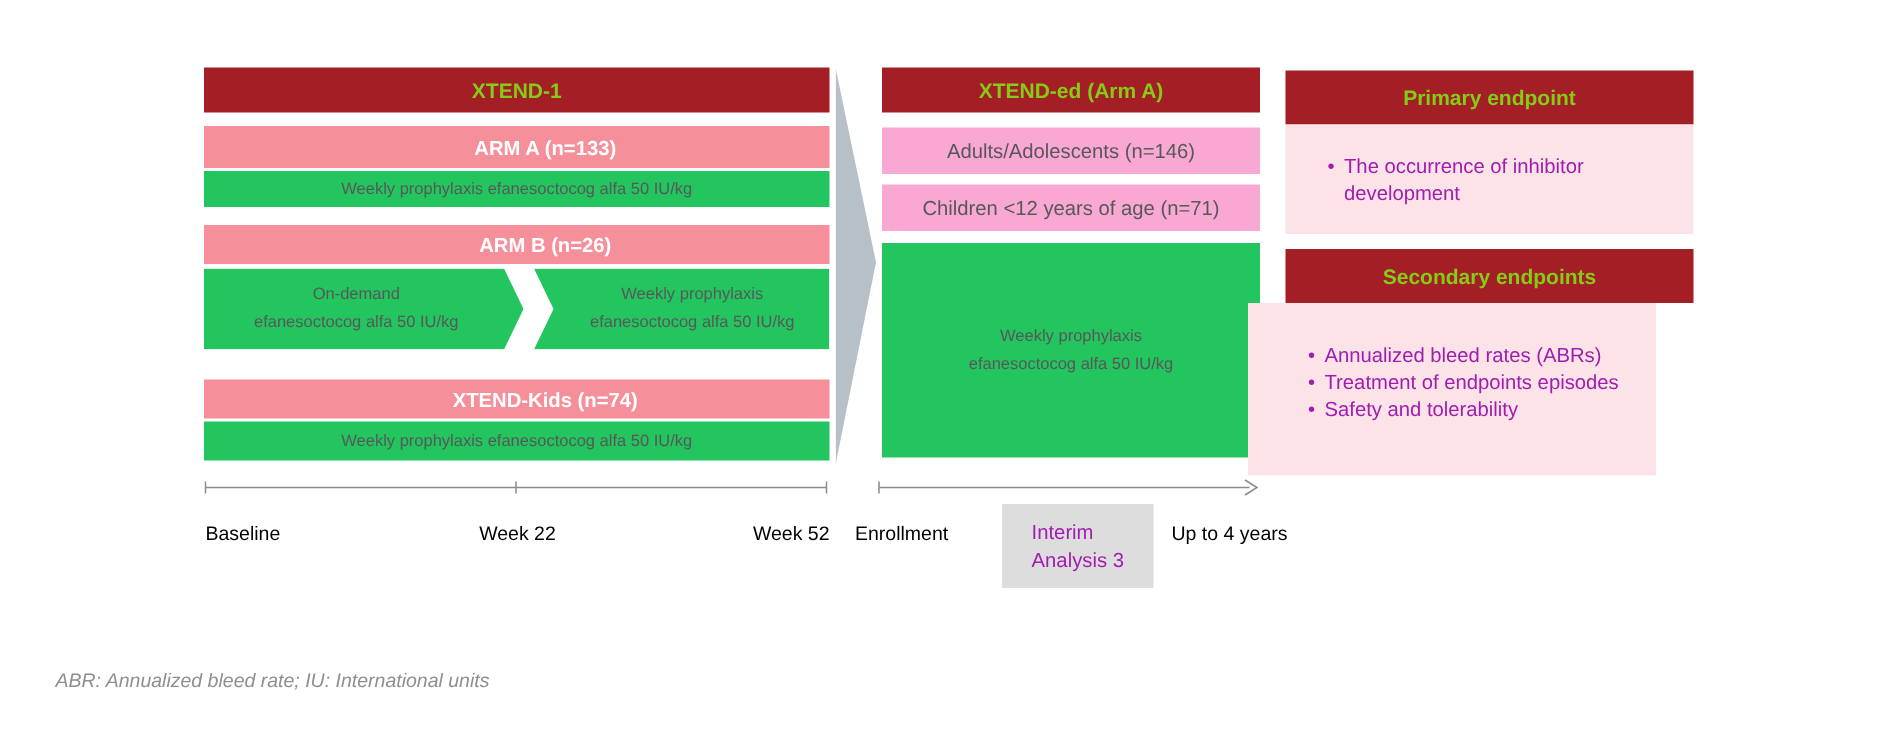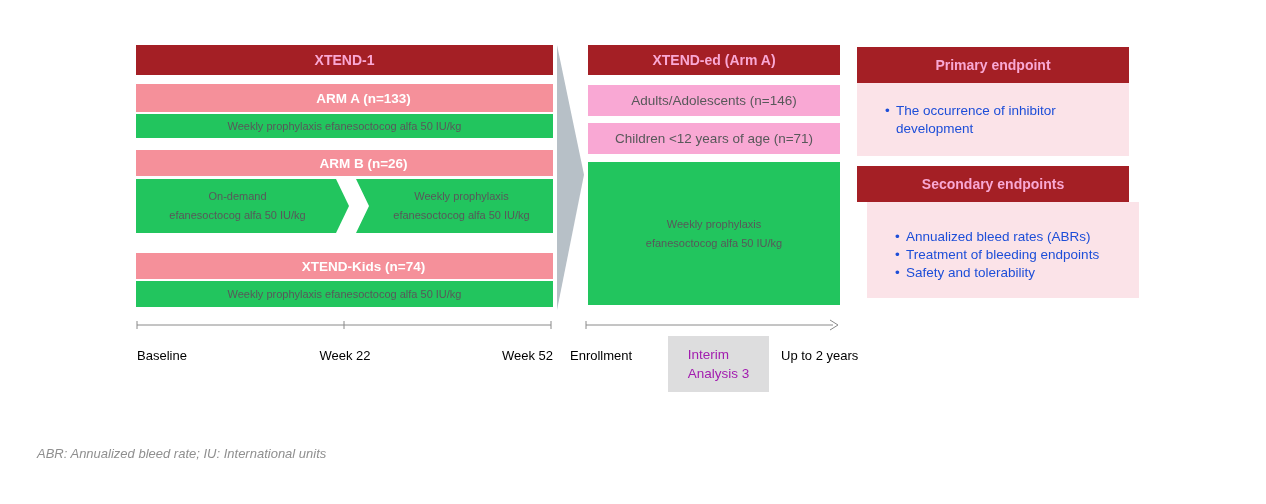--- a/index.html
+++ b/index.html
@@ -4,21 +4,21 @@
 <style>
   html,body { margin:0; padding:0; background:#ffffff; }
   .canvas {
     position:relative; width:1266px; height:504px; background:#ffffff;
     font-family:"Liberation Sans", sans-serif; overflow:hidden;
   }
   .abs { position:absolute; box-sizing:border-box; }
 
   
   .hdr {
-    background:#A41F25; color:#f9a8d4; font-weight:bold; font-size:14px;
+    background:#A41F25; color:#84cc16; font-weight:bold; font-size:14px;
     display:flex; align-items:center; justify-content:center; text-align:center;
   }
   .bar {
     background:#F5909A; color:#ffffff; font-weight:bold; font-size:13.5px;
     display:flex; align-items:center; justify-content:center; text-align:center;padding-left:38px;
   }
   .pale {
     background:#22c55e; color:#58585A; font-size:11px;
     display:flex; align-items:center; justify-content:center; text-align:center;
     white-space:pre-line; line-height:19px;
@@ -41,21 +41,21 @@
   }
   .tl-label { font-size:13px; color:#000000; }
   .interim-box {
     background:#DDDDDE; color:#a21caf; font-size:13.5px; 
     display:flex; align-items:center; justify-content:center;
     white-space:pre-line; line-height:19px;
   }
   .endpoint-box { background:#FBE3E8; }
   .endpoint-box ul { list-style:none; margin:0; padding:19px 14px 0 30px; }
   .endpoint-box li {
-    position:relative; padding-left:9px; color:#1d4ed8; font-size:13.5px; line-height:18px;
+    position:relative; padding-left:9px; color:#a21caf; font-size:13.5px; line-height:18px;
   }
   .endpoint-box li::before { content:"\2022"; position:absolute; left:-2px; }
   .footnote { font-style:italic; font-size:13px; color:#8F8F8F; }
 
   
   .logo-row1 { display:flex; align-items:flex-end; }
   .logo-mark { margin-bottom:4px; margin-right:1px; }
   .logo-text { font-size:22px; font-weight:bold; letter-spacing:-0.4px; line-height:22px; }
   .logo-prefix { color:#54717F; }
   .logo-suffix { color:#1FA9C9; }
@@ -109,36 +109,36 @@
 efanesoctocog alfa 50 IU/kg</div>
 
   <svg class="abs" style="left:582px; top:318px;" width="262" height="14">
     <line x1="4" y1="7" x2="251" y2="7" stroke="#8A8A8A" stroke-width="1"></line>
     <line x1="4" y1="3" x2="4" y2="11" stroke="#8A8A8A" stroke-width="1"></line>
     <path d="M248 2 L256 7 L248 12" fill="none" stroke="#8A8A8A" stroke-width="1"></path>
   </svg>
   <div class="abs tl-label" style="left:570px; top:348px;">Enrollment</div>
   <div class="abs interim-box" style="left:668px; top:336px; width:101px; height:56px;">Interim
 Analysis 3</div>
-  <div class="abs tl-label" style="left:781px; top:348px;">Up to 2 years</div>
+  <div class="abs tl-label" style="left:781px; top:348px;">Up to 4 years</div>
 
   <div class="abs hdr" style="left:857px; top:47px; width:272px; height:36px;">Primary endpoint</div>
 
   <div class="abs endpoint-box" style="left:857px; top:83px; width:272px; height:73px;">
     <ul>
       <li>The occurrence of inhibitor development</li>
     </ul>
   </div>
 
   <div class="abs hdr" style="left:857px; top:166px; width:272px; height:36px;">Secondary endpoints</div>
 
-  <div class="abs endpoint-box" style="left:867px; top:202px; width:272px; height:96px;">
+  <div class="abs endpoint-box" style="left:832px; top:202px; width:272px; height:115px;padding-left:12px;">
     <ul style="padding-top:26px;">
       <li>Annualized bleed rates (ABRs)</li>
-      <li>Treatment of bleeding endpoints</li>
+      <li>Treatment of endpoints episodes</li>
       <li>Safety and tolerability</li>
     </ul>
   </div>
 
   <div class="abs footnote" style="left:37px; top:446px;">ABR: Annualized bleed rate; IU: International units</div>
 
 
 </div>
 
 </body></html>

